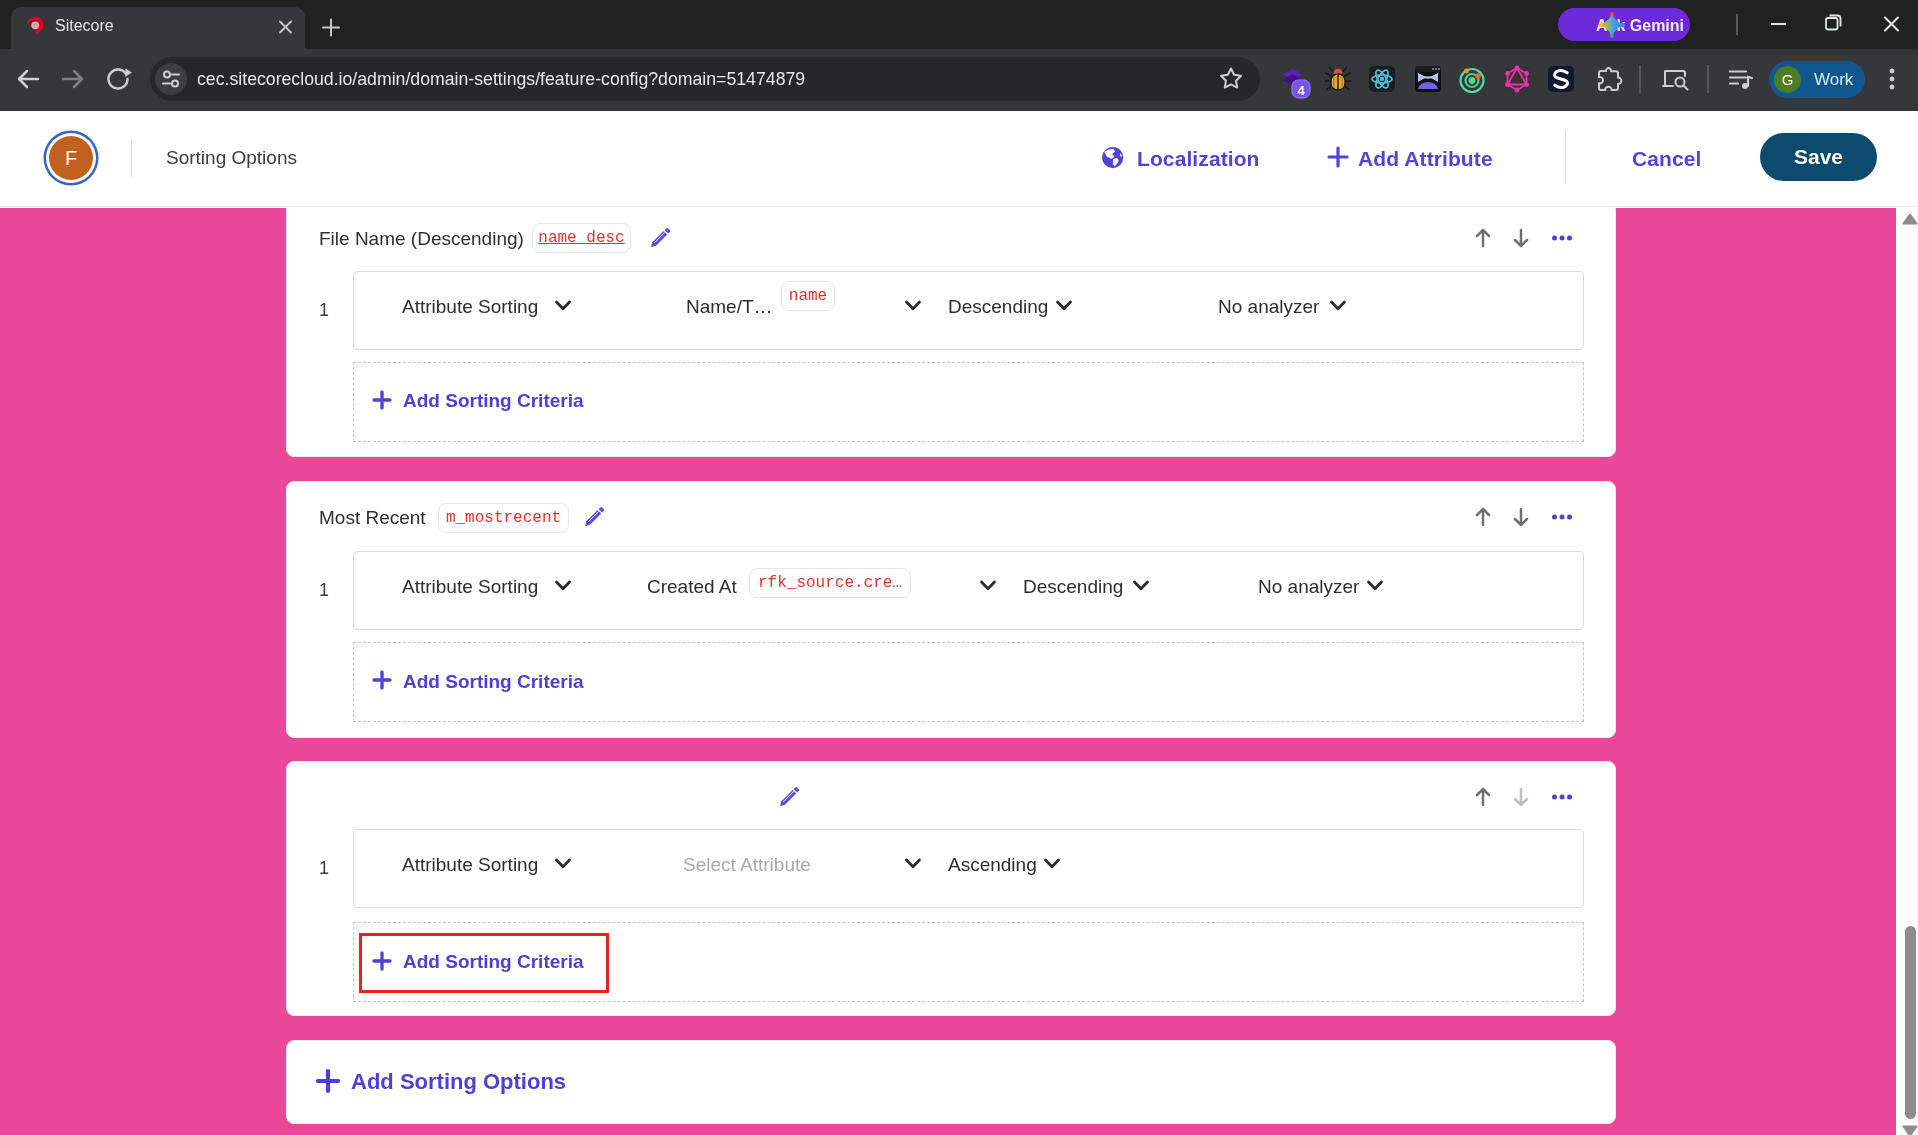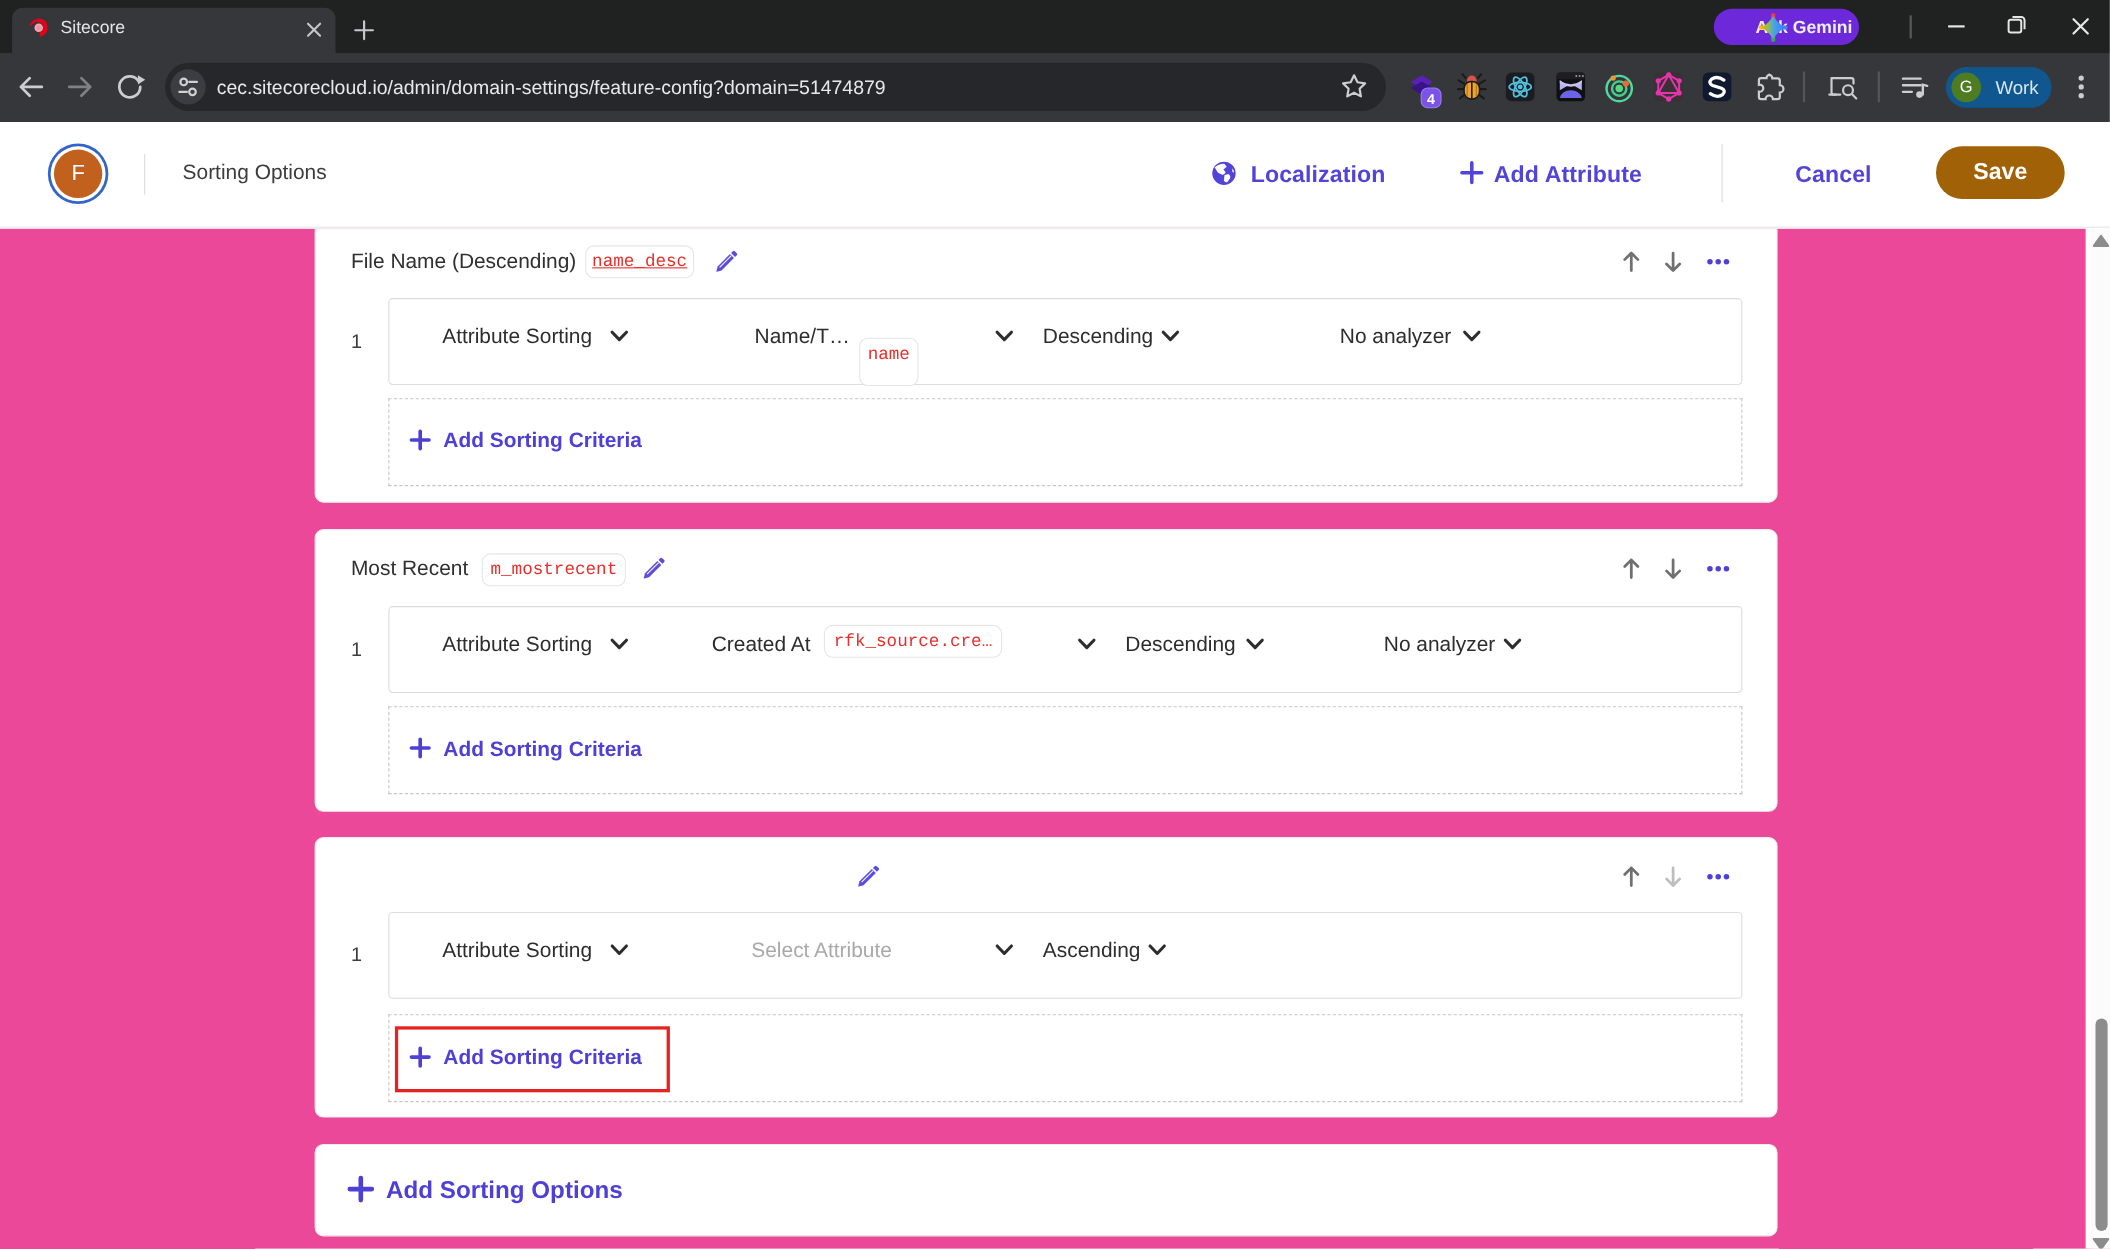--- a/index.html
+++ b/index.html
@@ -24,21 +24,21 @@
 
   
   #pagehead { position:absolute; left:0; top:111px; width:1918px; height:96px; background:#fff; border-bottom:1px solid #e6e6e6; }
   #avatar { position:absolute; left:49px; top:136px; width:44px; height:44px; border-radius:50%; background:#c2611d;
     color:#fff; font-size:20px; text-align:center; line-height:44px;
     box-shadow:0 0 0 3px #fff, 0 0 0 5.5px #3465c8; }
   #headdiv1 { position:absolute; left:131px; top:140px; width:1px; height:37px; background:#dcdcdc; }
   #headtitle { position:absolute; left:166px; top:147px; font-size:19px; color:#3c3c3c; }
   .hbtn { position:absolute; top:147px; letter-spacing:0.1px; font-size:21px; font-weight:bold; color:#5243d9; }
   #headdiv2 { position:absolute; left:1565px; top:131px; width:1px; height:53px; background:#dcdcdc; }
-  #savebtn { position:absolute; left:1760px; top:133px; width:117px; height:48px; border-radius:24px; background:#a16207;
+  #savebtn { position:absolute; left:1760px; top:133px; width:117px; height:48px; border-radius:24px; background:#0c4a6e;
     color:#fff; font-size:21px; font-weight:bold; text-align:center; line-height:48px; }
 
   
   #content { position:absolute; left:0; top:208px; width:1896px; height:927px; background:#ec4899; overflow:hidden; }
   .card { position:absolute; left:286px; width:1330px; background:#fff; border:1px solid #ececec; border-radius:8px; }
   .ctitle { position:absolute; left:32px; font-size:19px; color:#2f2f2f; white-space:nowrap; }
   .chip { position:absolute; border:1px solid #e6e6e6; border-radius:8px; background:#fff;
     font-family:"Liberation Mono", monospace; font-size:16px; color:#e5312d; text-align:center; }
   .innerbox { position:absolute; left:66px; width:1231px; height:79px; border:1px solid #dcdcdc; border-radius:4px; background:#fff; }
   .dashbox { position:absolute; left:66px; width:1231px; height:80px; border:1px dashed #c6c6c6; background:#fff; }
@@ -85,21 +85,21 @@
 
 <div id="content">
 
   <div class="card" style="top:-6px; height:255px;">
     <div class="ctitle" style="top:25px;">File Name (Descending)</div>
     <div class="chip" style="left:245px; top:20px; width:99px; height:30px; line-height:28px;text-decoration:underline;">name_desc</div>
     <div class="innerbox" style="top:68px;"></div>
     <div class="rownum" style="top:97px;">1</div>
     <div class="rtext" style="left:115px; top:93px;">Attribute Sorting</div>
     <div class="rtext" style="left:399px; top:93px;">Name/T…</div>
-    <div class="chip" style="left:494px; top:104px; width:54px; height:44px; line-height:28px;">name</div>
+    <div class="chip" style="left:494px; top:78px; width:54px; height:30px; line-height:28px;">name</div>
     <div class="rtext" style="left:661px; top:93px;">Descending</div>
     <div class="rtext" style="left:931px; top:93px;">No analyzer</div>
     <div class="dashbox" style="top:159px;"></div>
     <div class="cta" style="left:116px; top:187px;">Add Sorting Criteria</div>
   </div>
 
   <div class="card" style="top:273px; height:257px;">
     <div class="ctitle" style="top:25px;">Most Recent</div>
     <div class="chip" style="left:151px; top:21px; width:131px; height:30px; line-height:28px;">m_mostrecent</div>
     <div class="innerbox" style="top:69px;"></div>

